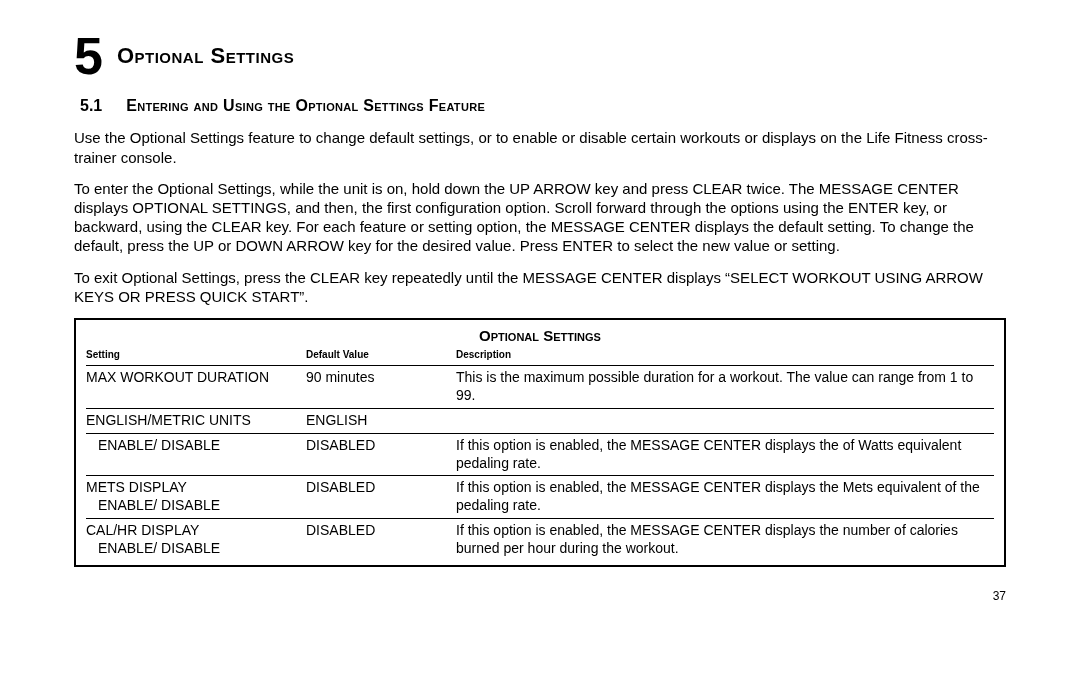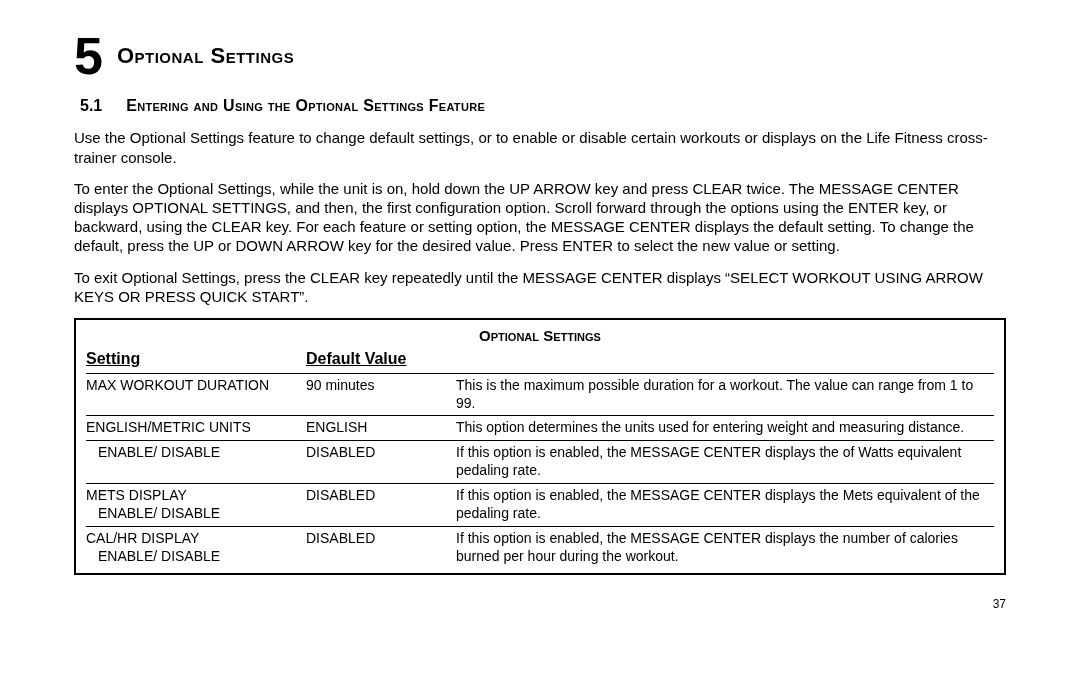--- a/index.html
+++ b/index.html
@@ -58,23 +58,22 @@
   .table-title {
     text-align: center;
     font-weight: bold;
     font-variant: small-caps;
     font-size: 15px;
     padding: 2px 0 4px 0;
   }
   .table-header {
     display: flex;
     font-weight: bold;
-    font-size: 16px;
+    font-size: 10px;
     padding-bottom: 3px;
-    text-decoration: underline;
   }
   .col-setting { width: 220px; flex-shrink: 0; }
   .col-default { width: 150px; flex-shrink: 0; }
   .col-desc { flex: 1; }
   .table-row {
     display: flex;
     font-size: 14px;
     padding: 3px 0;
     border-top: 1px solid #000;
   }
@@ -101,38 +100,38 @@
 
 <p class="para">Use the Optional Settings feature to change default settings, or to enable or disable certain workouts or displays on the Life Fitness cross-trainer console.</p>
 <p class="para">To enter the Optional Settings, while the unit is on, hold down the UP ARROW key and press CLEAR twice. The MESSAGE CENTER displays OPTIONAL SETTINGS, and then, the first configuration option. Scroll forward through the options using the ENTER key, or backward, using the  CLEAR key. For each feature or setting option, the MESSAGE CENTER displays the default setting. To change the default, press the UP or DOWN ARROW key for the desired value. Press ENTER to select the new value or setting.</p>
 <p class="para">To exit Optional Settings, press the CLEAR key repeatedly until the MESSAGE CENTER displays “SELECT WORKOUT USING ARROW KEYS OR PRESS QUICK START”.</p>
 
 <div class="settings-table">
   <div class="table-title">Optional Settings</div>
   <div class="table-header">
     <div class="col-setting">Setting</div>
     <div class="col-default">Default Value</div>
+    <div class="col-desc">Description</div>
   </div>
 
   <div class="table-row">
     <div class="col-setting">
       <div>MAX WORKOUT DURATION</div>
       <div class="sub-line"></div>
     </div>
     <div class="col-default">90 minutes</div>
     <div class="col-desc">This is the maximum possible duration for a workout. The value can range from 1 to 99.</div>
   </div>
 
   <div class="table-row">
     <div class="col-setting">
       <div>ENGLISH/METRIC UNITS</div>
       <div class="sub-line"></div>
     </div>
     <div class="col-default">ENGLISH</div>
-    <div class="col-desc">This option determines the units used for entering weight and measuring distance.</div>
   </div>
 
   <div class="table-row">
     <div class="col-setting">
       <div class="sub-line">ENABLE/ DISABLE</div>
     </div>
     <div class="col-default">DISABLED</div>
     <div class="col-desc">If this option is enabled, the MESSAGE CENTER displays the of Watts equivalent pedaling rate.</div>
   </div>
 

